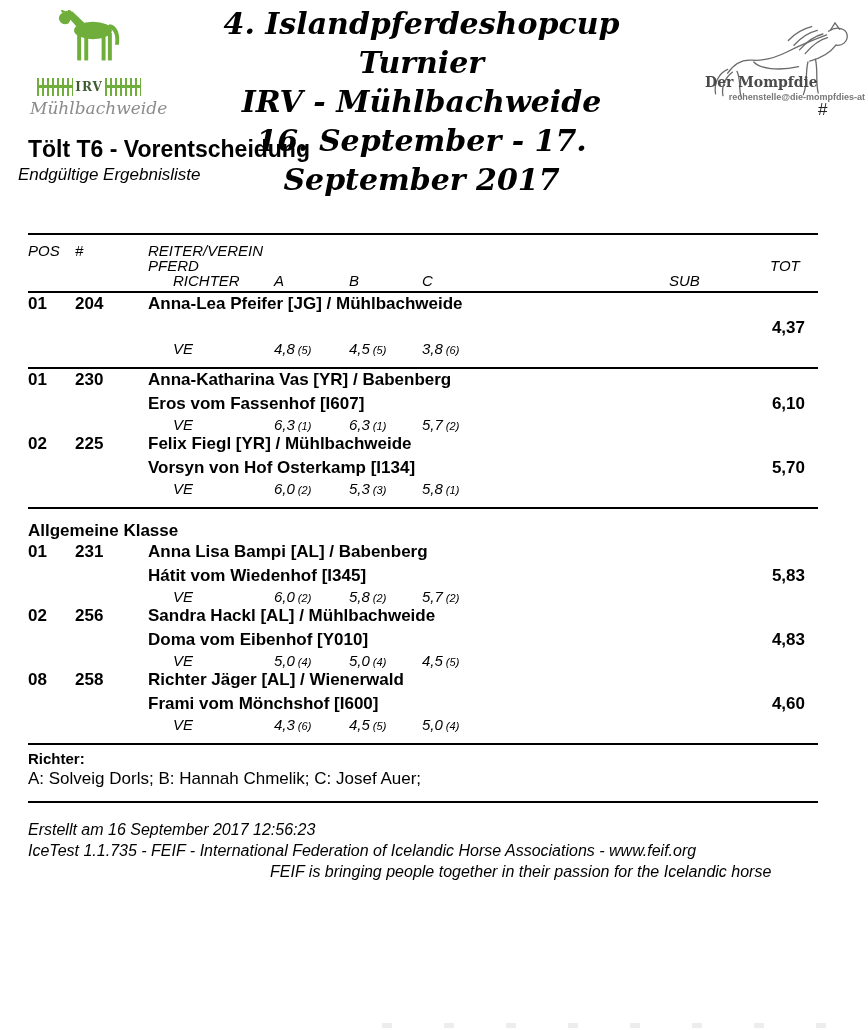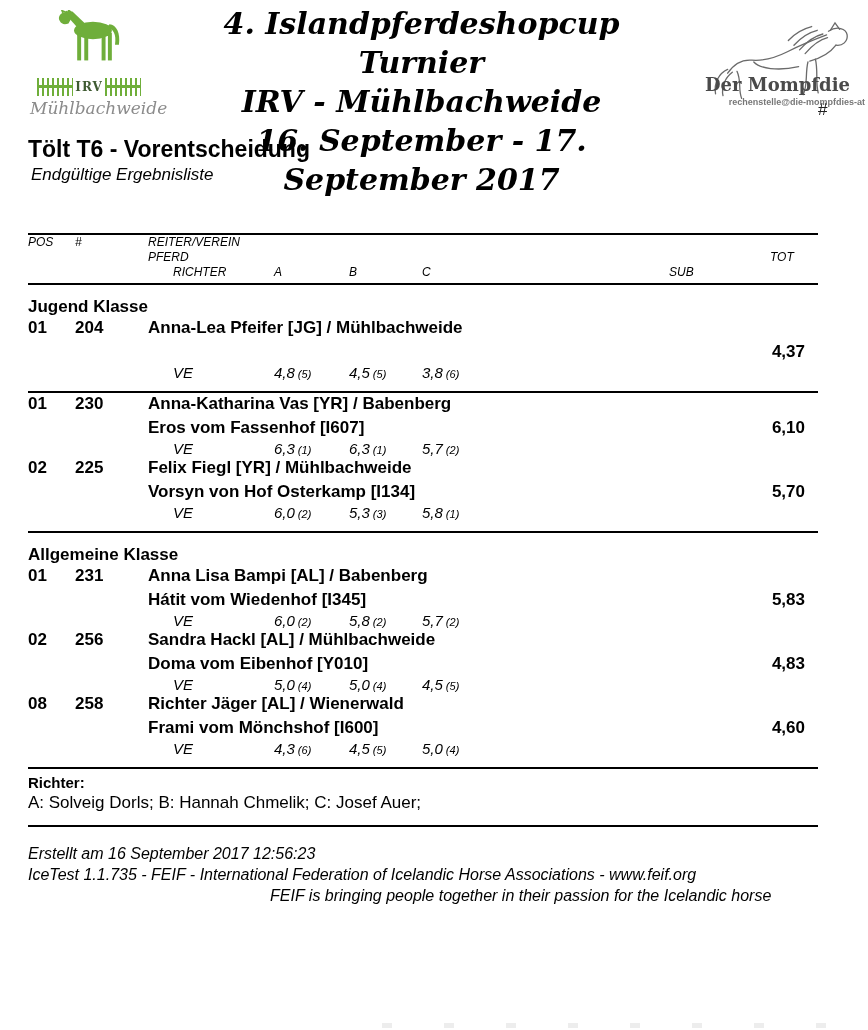--- a/index.html
+++ b/index.html
@@ -15,31 +15,31 @@
   .fence{width:36px;height:18px;position:relative;
     background:repeating-linear-gradient(90deg,#6fae3a 0 2px,transparent 2px 5px);}
   .fence::after{content:"";position:absolute;left:0;right:0;top:7px;height:3px;background:#6fae3a;}
   .irv-label{font-family:"DejaVu Serif",serif;font-weight:bold;font-size:12px;color:#3f5b32;letter-spacing:1px;}
   .muehl-label{font-family:"DejaVu Serif",serif;font-style:italic;font-size:17px;color:#8b8b8b;margin-top:2px;}
   .hdr-center{position:absolute;left:160px;right:185px;top:4px;text-align:center;
     font-family:"DejaVu Serif",serif;font-weight:bold;font-style:italic;
     font-size:30px;line-height:39px;letter-spacing:0px;color:#000;}
   .hdr-right{position:absolute;left:693px;top:20px;width:172px;text-align:center;}
   .hdr-right .sketch{display:block;margin:0 auto;}
-  .mompf-name{font-family:"DejaVu Serif",serif;font-weight:bold;font-size:18px;color:#4a4a4a;
+  .mompf-name{font-family:"DejaVu Serif",serif;font-weight:bold;font-size:14px;color:#4a4a4a;
     margin-top:-30px;text-align:left;padding-left:12px;}
   .mompf-mail{font-size:9px;font-weight:bold;color:#777;text-align:right;padding-left:6px;margin-top:2px;}
   .page-mark{position:absolute;left:818px;top:100px;font-size:17px;color:#222;}
   
   .doc-title{position:absolute;left:28px;top:136px;font-size:23px;font-weight:bold;}
-  .doc-subtitle{position:absolute;left:31px;top:165px;font-size:17px;font-style:italic;}
+  .doc-subtitle{position:absolute;left:18px;top:165px;font-size:17px;font-style:italic;}
   
   .results{position:absolute;left:28px;top:233px;width:790px;}
-  .thead{border-top:2px solid #000;border-bottom:2px solid #000;padding:0 0 3px 0;
-    font-style:italic;font-size:12px;text-align:center;}
+  .thead{border-top:2px solid #000;border-bottom:2px solid #000;padding:8px 0 3px 0;
+    font-style:italic;font-size:15px;text-align:center;}
   .thead .hline{position:relative;height:15px;line-height:15px;}
   .abs{position:absolute;white-space:nowrap;}
   .c-pos{left:0;}  .c-num{left:47px;} .c-rider{left:120px;} .c-richter{left:145px;}
   .c-a{left:246px;} .c-b{left:321px;} .c-c{left:394px;} .c-sub{left:641px;} .c-totlbl{left:742px;}
   .sec-heading{font-size:17px;font-weight:bold;margin-top:12px;height:20px;}
   .row{}
   .row + .row{margin-top:0;}
   .rline{position:relative;height:24px;line-height:22px;font-size:17px;font-weight:bold;}
   .rline .tot{position:absolute;right:13px;text-align:right;font-weight:bold;}
   .sline{position:relative;height:16px;line-height:15px;font-style:italic;font-weight:normal;font-size:15px;}
@@ -132,21 +132,20 @@
       </div>
       <div class="hline">
         <span class="abs c-richter">RICHTER</span>
         <span class="abs c-a">A</span>
         <span class="abs c-b">B</span>
         <span class="abs c-c">C</span>
         <span class="abs c-sub">SUB</span>
       </div>
     </div>
 
-    <div class="sec-heading">Jugend Klasse</div>
 
     <div class="row">
       <div class="rline">
         <span class="abs c-pos">01</span>
         <span class="abs c-num">204</span>
         <span class="abs c-rider">Anna-Lea Pfeifer [JG] / Mühlbachweide</span>
       </div>
       <div class="rline">
         <span class="tot">4,37</span>
       </div>

